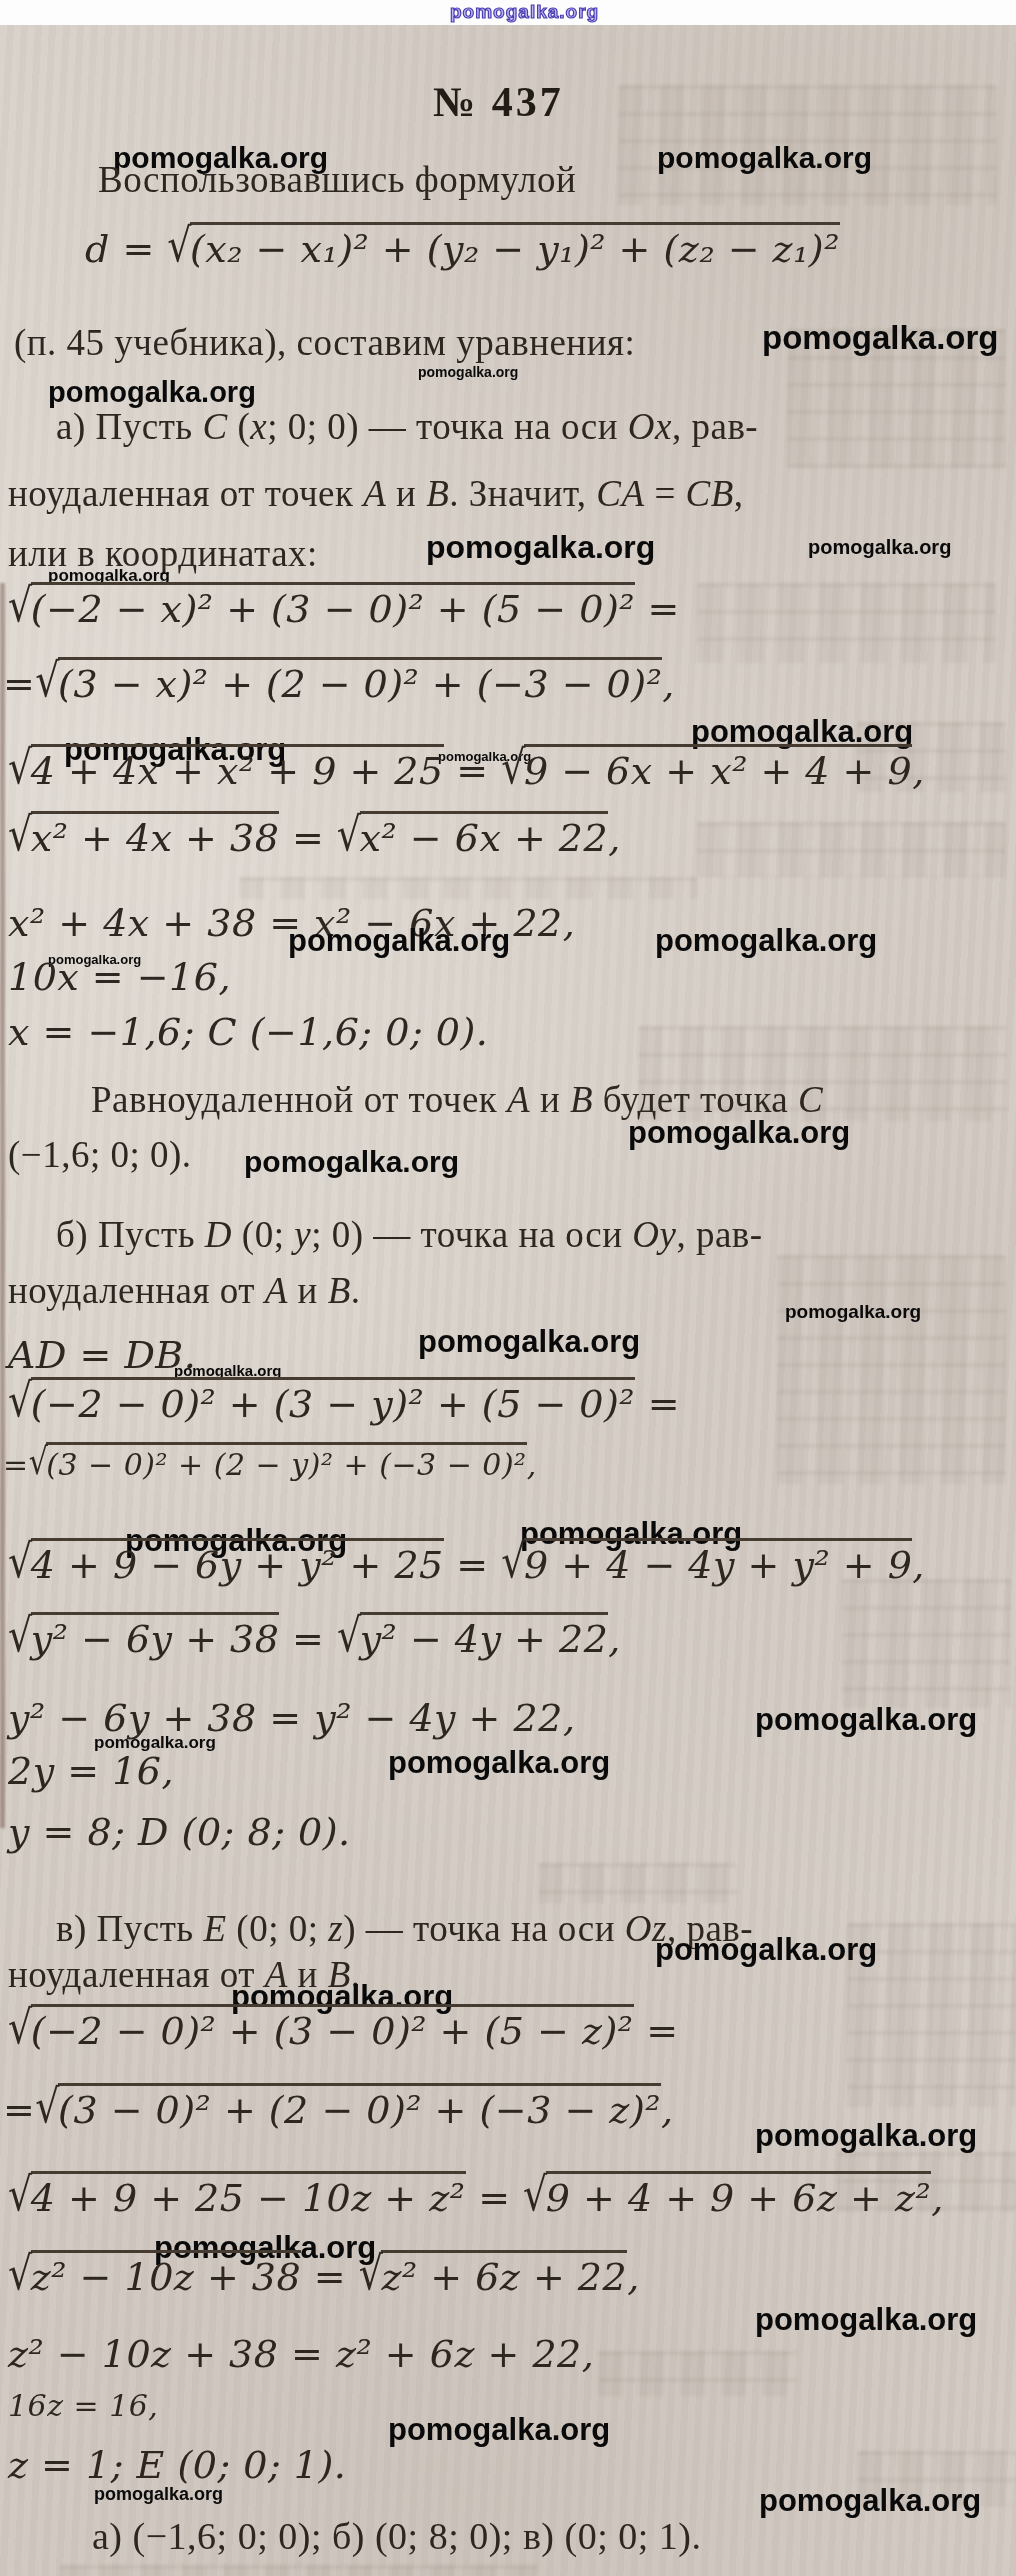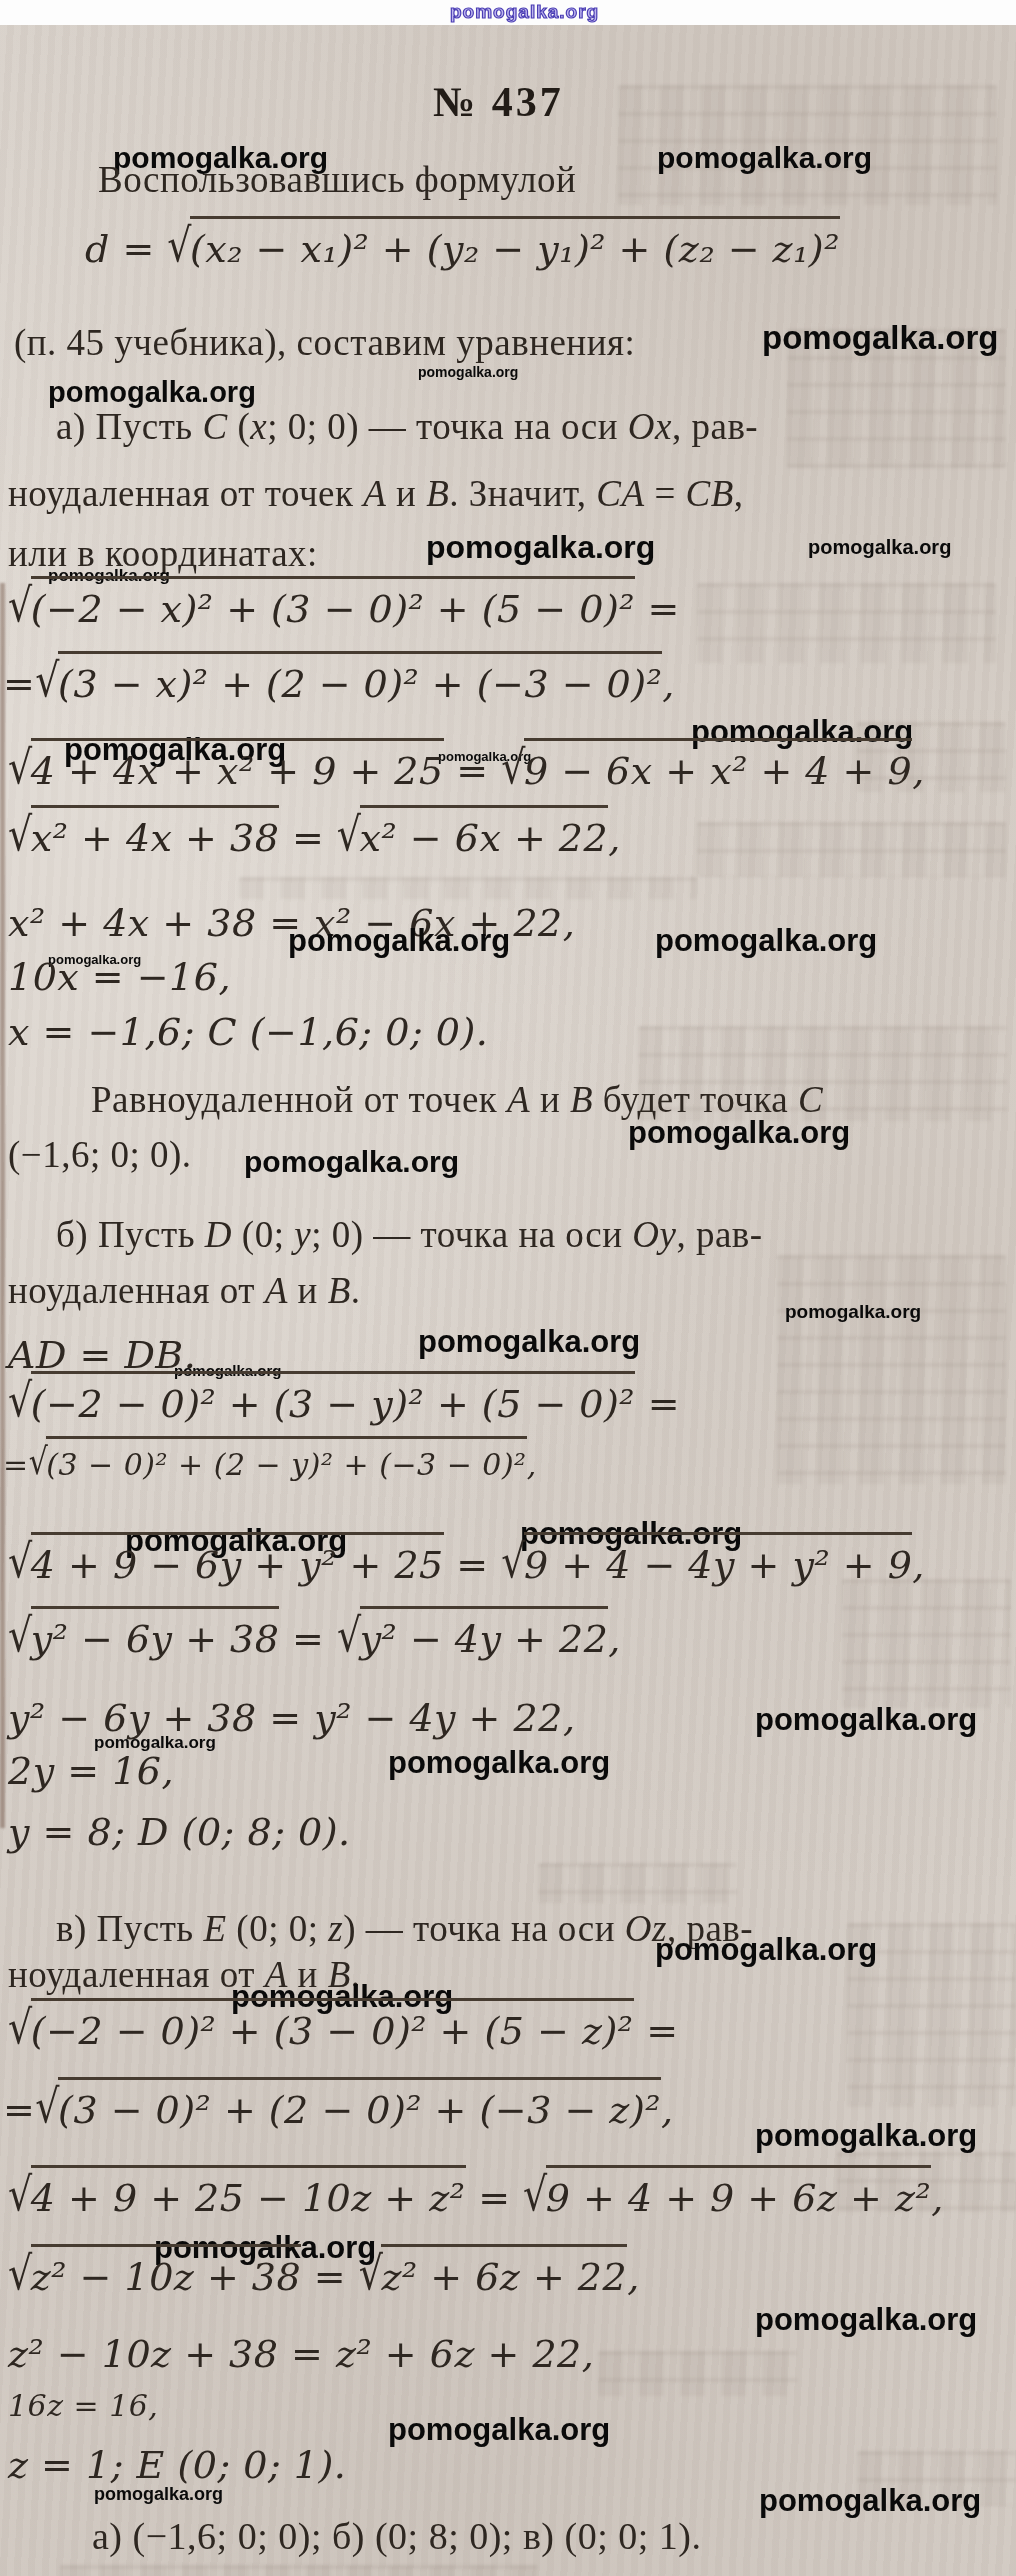--- a/index.html
+++ b/index.html
@@ -14,21 +14,21 @@
           radial-gradient(circle at 12% 28%, rgba(236,231,225,0.45) 0, rgba(236,231,225,0) 42%),
           radial-gradient(circle at 92% 50%, rgba(176,163,152,0.22) 0, rgba(176,163,152,0) 38%),
           radial-gradient(circle at 45% 97%, rgba(170,157,147,0.28) 0, rgba(170,157,147,0) 46%),
           repeating-linear-gradient(93deg, rgba(255,255,255,0.045) 0 7px, rgba(120,105,95,0.045) 7px 14px);}
   .line{position:absolute;white-space:nowrap;color:#2e2721;line-height:1.12;}
   .text{font-family:"Liberation Serif","DejaVu Serif",serif;letter-spacing:0.5px;}
   .heading{font-family:"Liberation Serif","DejaVu Serif",serif;font-weight:700;letter-spacing:3px;color:#221c17;}
   .math{font-family:"DejaVu Serif","Liberation Serif",serif;font-style:italic;letter-spacing:0.5px;}
   .wm,.wm-sm{font-family:"Liberation Sans","DejaVu Sans",sans-serif;font-weight:700;color:#0a0a0a;line-height:1;letter-spacing:0;}
   .it{font-style:italic;}
-  .ov{border-top:3px solid #463b30;padding-top:8px;}
+  .ov{border-top:3px solid #463b30;padding-top:2px;}
   .rad{font-style:normal;display:inline-block;transform:scaleY(1.22);transform-origin:60% 88%;margin-right:-2px;}
   .bleed{position:absolute;opacity:0.5;filter:blur(1.8px);border-radius:3px;
          background-image:
            repeating-linear-gradient(180deg, rgba(122,106,95,0.20) 0 4px, rgba(122,106,95,0) 4px 27px),
            repeating-linear-gradient(90deg, rgba(122,106,95,0.16) 0 25px, rgba(122,106,95,0) 25px 41px);}
   .edge-left{position:absolute;left:0;top:558px;width:5px;height:1245px;background:rgba(96,62,48,0.40);filter:blur(1px);}
 </style>
 </head>
 <body>
 

